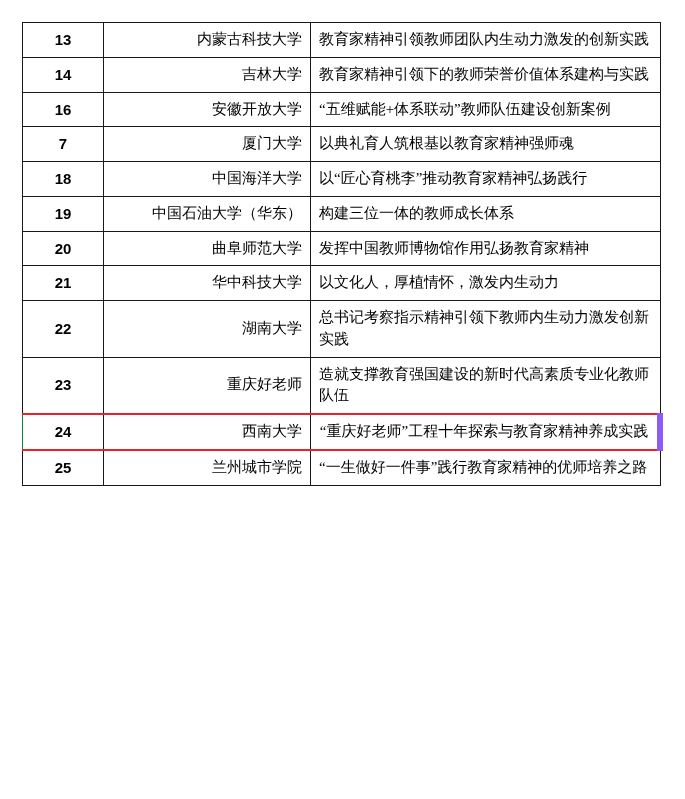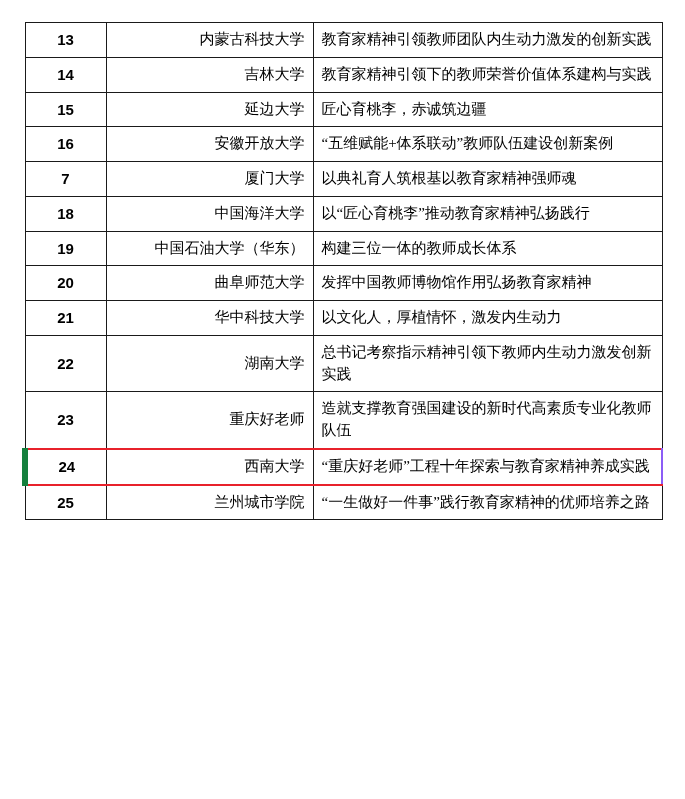--- a/index.html
+++ b/index.html
@@ -47,46 +47,42 @@
   td.col-title {
     font-size: 15px;
     text-align: left;
     font-family: Liberation Serif, serif;
   }
   tr.highlight-row td {
     border-top: 2px solid #e8212b;
     border-bottom: 2px solid #e8212b;
   }
   tr.highlight-row td:first-child {
-    border-left: 6px solid #15803d;
+    border-left: 1px solid #15803d;
   }
   tr.highlight-row td:last-child {
-    border-right: 2px solid #8b5cf6;
+    border-right: 6px solid #8b5cf6;
+    text-align: center;
   }
 </style>
 </head>
 <body>
 
 <div class="page">
   <table class="doc-table">
     <tbody>
         <tr>
           <td class="col-index">13</td>
           <td class="col-org">内蒙古科技大学</td>
           <td class="col-title">教育家精神引领教师团队内生动力激发的创新实践</td>
         </tr>
         <tr>
           <td class="col-index">14</td>
           <td class="col-org">吉林大学</td>
           <td class="col-title">教育家精神引领下的教师荣誉价值体系建构与实践</td>
-        </tr>
-        <tr>
-          <td class="col-index">15</td>
-          <td class="col-org">延边大学</td>
-          <td class="col-title">匠心育桃李，赤诚筑边疆</td>
         </tr>
         <tr>
           <td class="col-index">16</td>
           <td class="col-org">安徽开放大学</td>
           <td class="col-title">“五维赋能+体系联动”教师队伍建设创新案例</td>
         </tr>
         <tr>
           <td class="col-index">7</td>
           <td class="col-org">厦门大学</td>
           <td class="col-title">以典礼育人筑根基以教育家精神强师魂</td>

